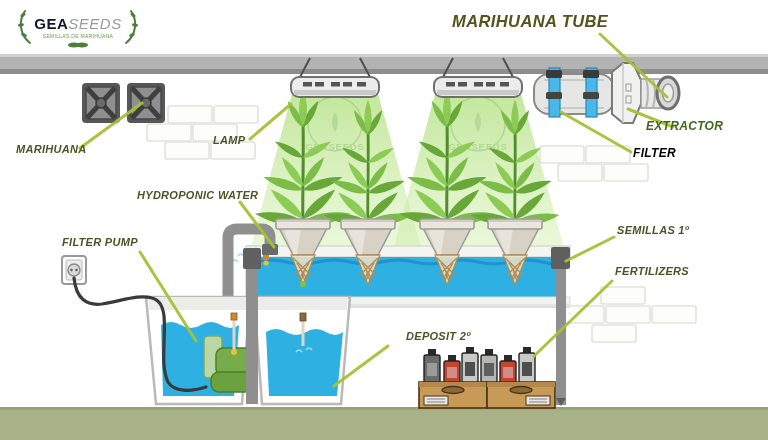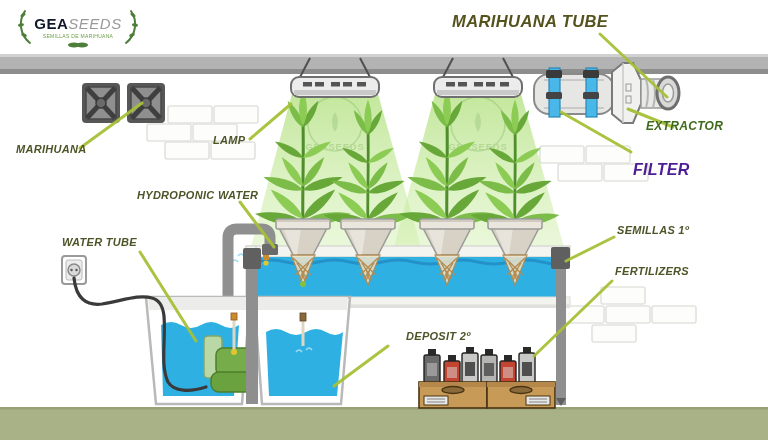--- a/index.html
+++ b/index.html
@@ -3,21 +3,21 @@
 <meta charset="utf-8">
 <style>
   html,body{margin:0;padding:0;background:#fff;}
   #stage{position:relative;width:768px;height:440px;overflow:hidden;background:#ffffff;
          font-family:"Liberation Sans",sans-serif;}
   #scene{position:absolute;left:0;top:0;}
   .lbl{position:absolute;font:italic bold 11px "Liberation Sans",sans-serif;
        color:#4e5428;letter-spacing:.3px;white-space:nowrap;}
   .lbl-title{font-size:16.5px;color:#55521d;letter-spacing:.4px;}
   .lbl-extractor{color:#3e691b;font-size:12px;}
-  .lbl-filter{color:#4c1d95;font-size:16px;margin-top:15px;}
+  .lbl-filter{color:#000000;font-size:12px;}
   .logo{position:absolute;left:14px;top:5px;width:128px;height:50px;}
   .logo-text{position:absolute;left:18px;top:10px;width:92px;text-align:center;
              font-size:15px;letter-spacing:.5px;white-space:nowrap;}
   .logo-text .gea{font-weight:bold;color:#0f172a;}
   .logo-text .seeds{color:#9a9a9a;font-style:italic;text-align:center;}
   .tagline{position:absolute;left:18px;top:28px;width:92px;text-align:center;
            font-size:5px;color:#6a9e4a;letter-spacing:.3px;}
 </style>
 </head>
 <body>
@@ -338,20 +338,20 @@
     </g>
   </svg>
   <div class="logo-text"><span class="gea">GEA</span><span class="seeds">SEEDS</span></div>
   <div class="tagline">SEMILLAS DE MARIHUANA</div>
 </div>
 
 <div class="lbl lbl-title" style="left:452px;top:12px">MARIHUANA TUBE</div>
 <div class="lbl" style="left:16px;top:143px">MARIHUANA</div>
 <div class="lbl" style="left:213px;top:134px">LAMP</div>
 <div class="lbl" style="left:137px;top:189px">HYDROPONIC WATER</div>
-<div class="lbl" style="left:62px;top:236px">WATER TUBE</div>
+<div class="lbl" style="left:62px;top:236px">FILTER PUMP</div>
 <div class="lbl" style="left:617px;top:224px">SEMILLAS 1º</div>
 <div class="lbl" style="left:615px;top:265px">FERTILIZERS</div>
 <div class="lbl" style="left:406px;top:330px">DEPOSIT 2º</div>
 <div class="lbl lbl-extractor" style="left:646px;top:119px">EXTRACTOR</div>
 <div class="lbl lbl-filter" style="left:633px;top:146px">FILTER</div>
 
 </div>
 
 </body></html>

